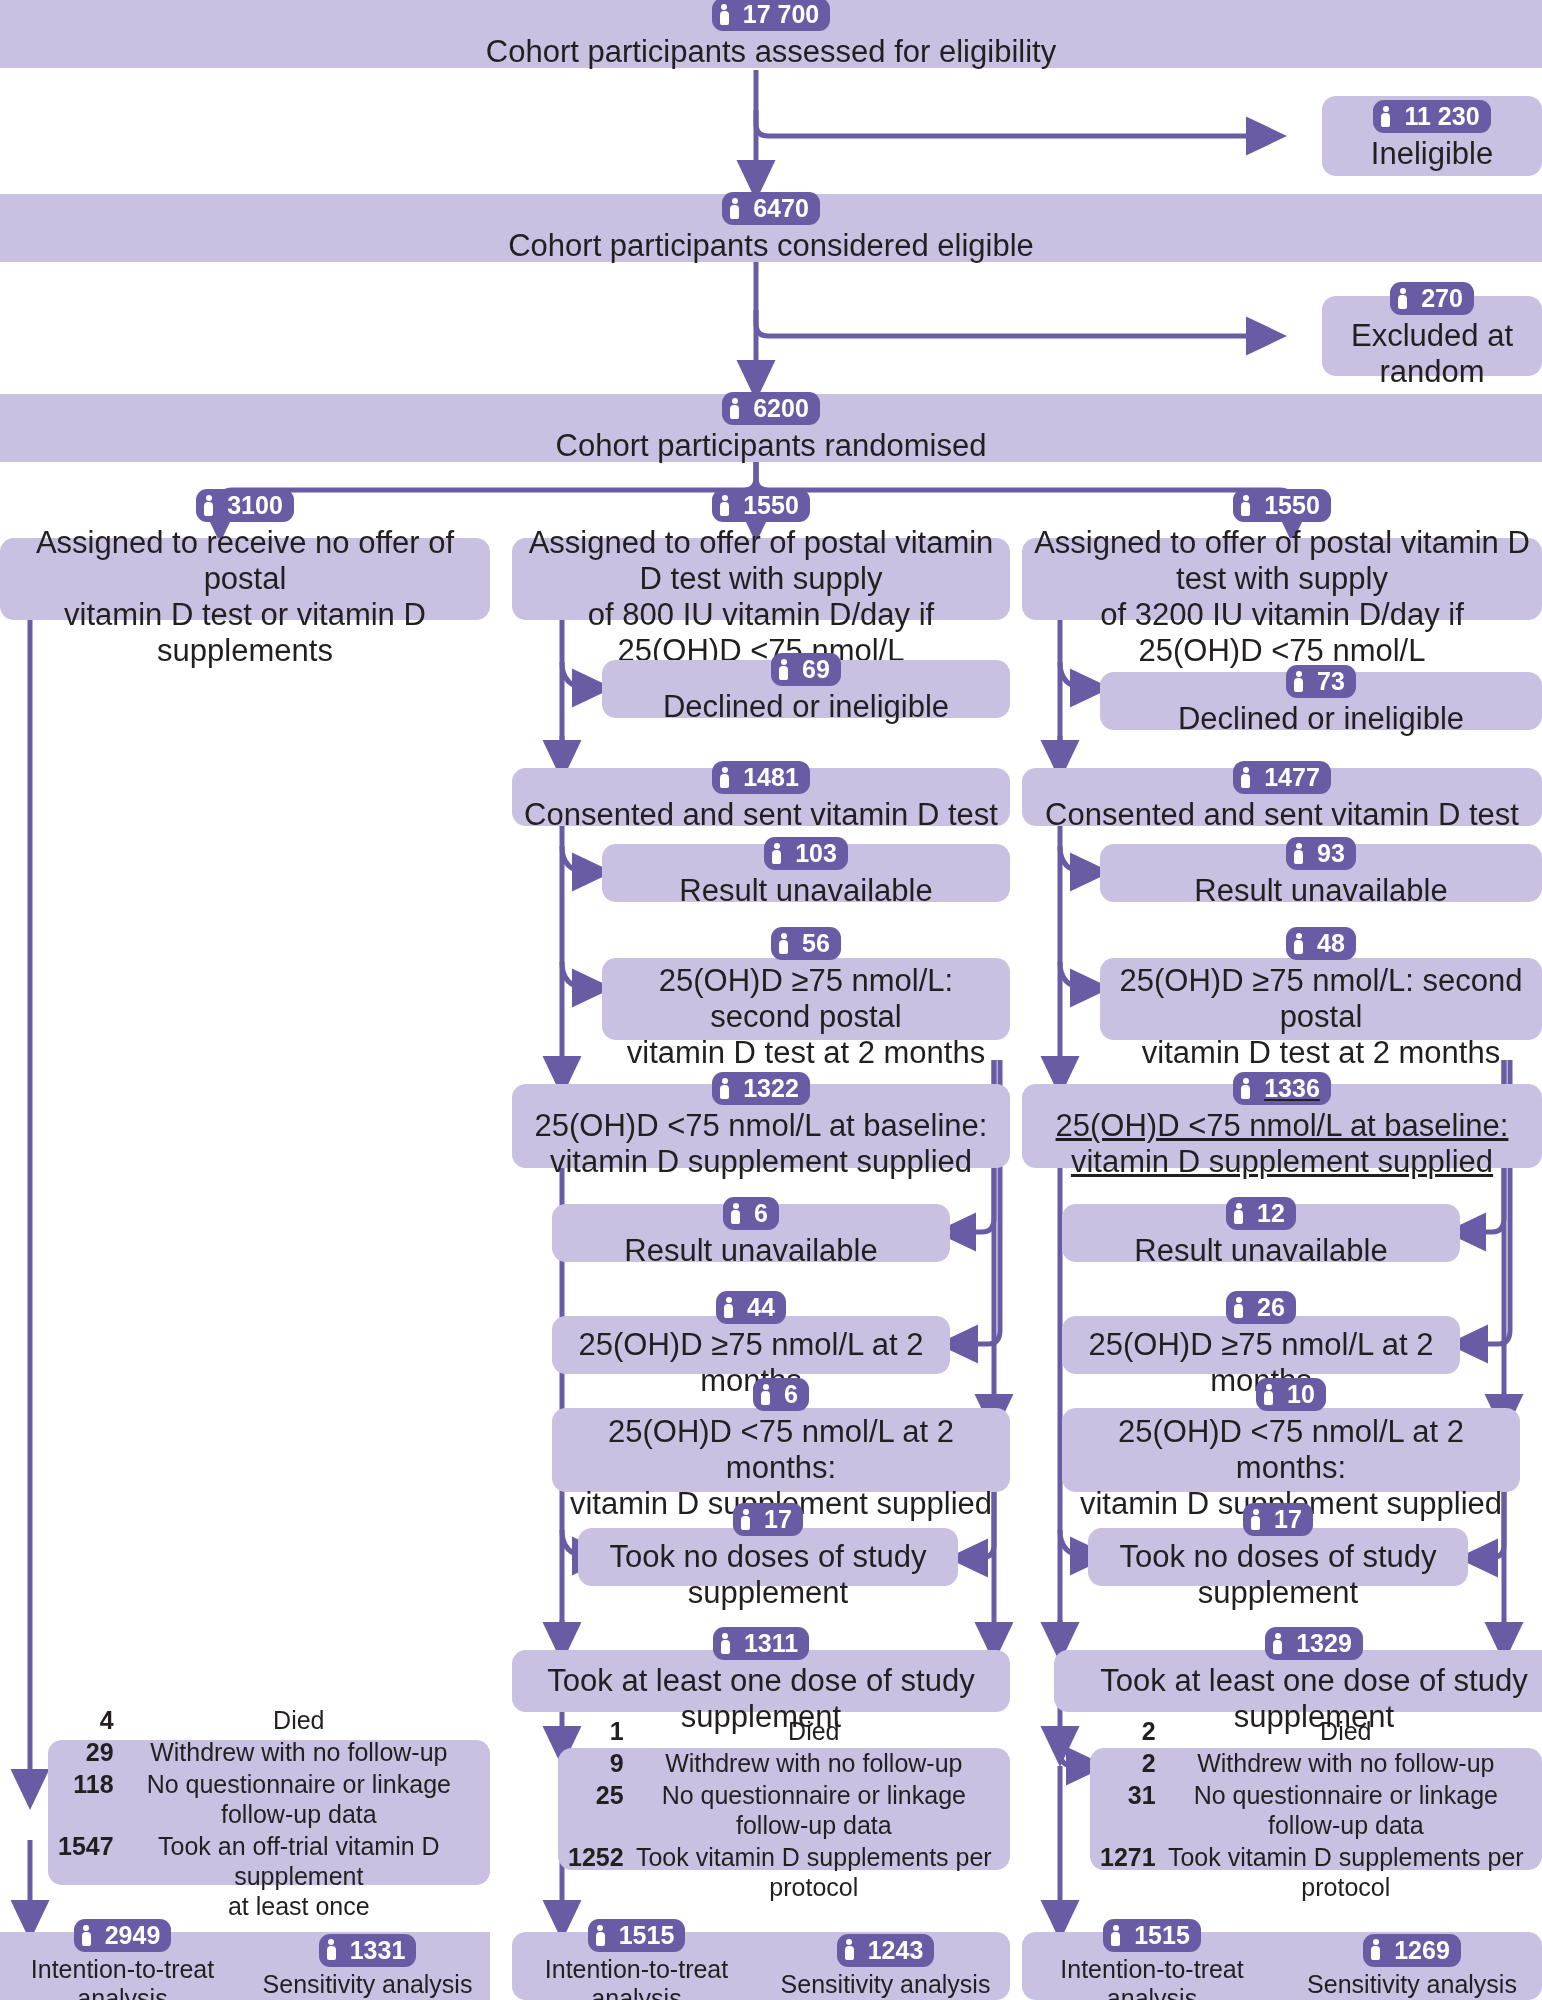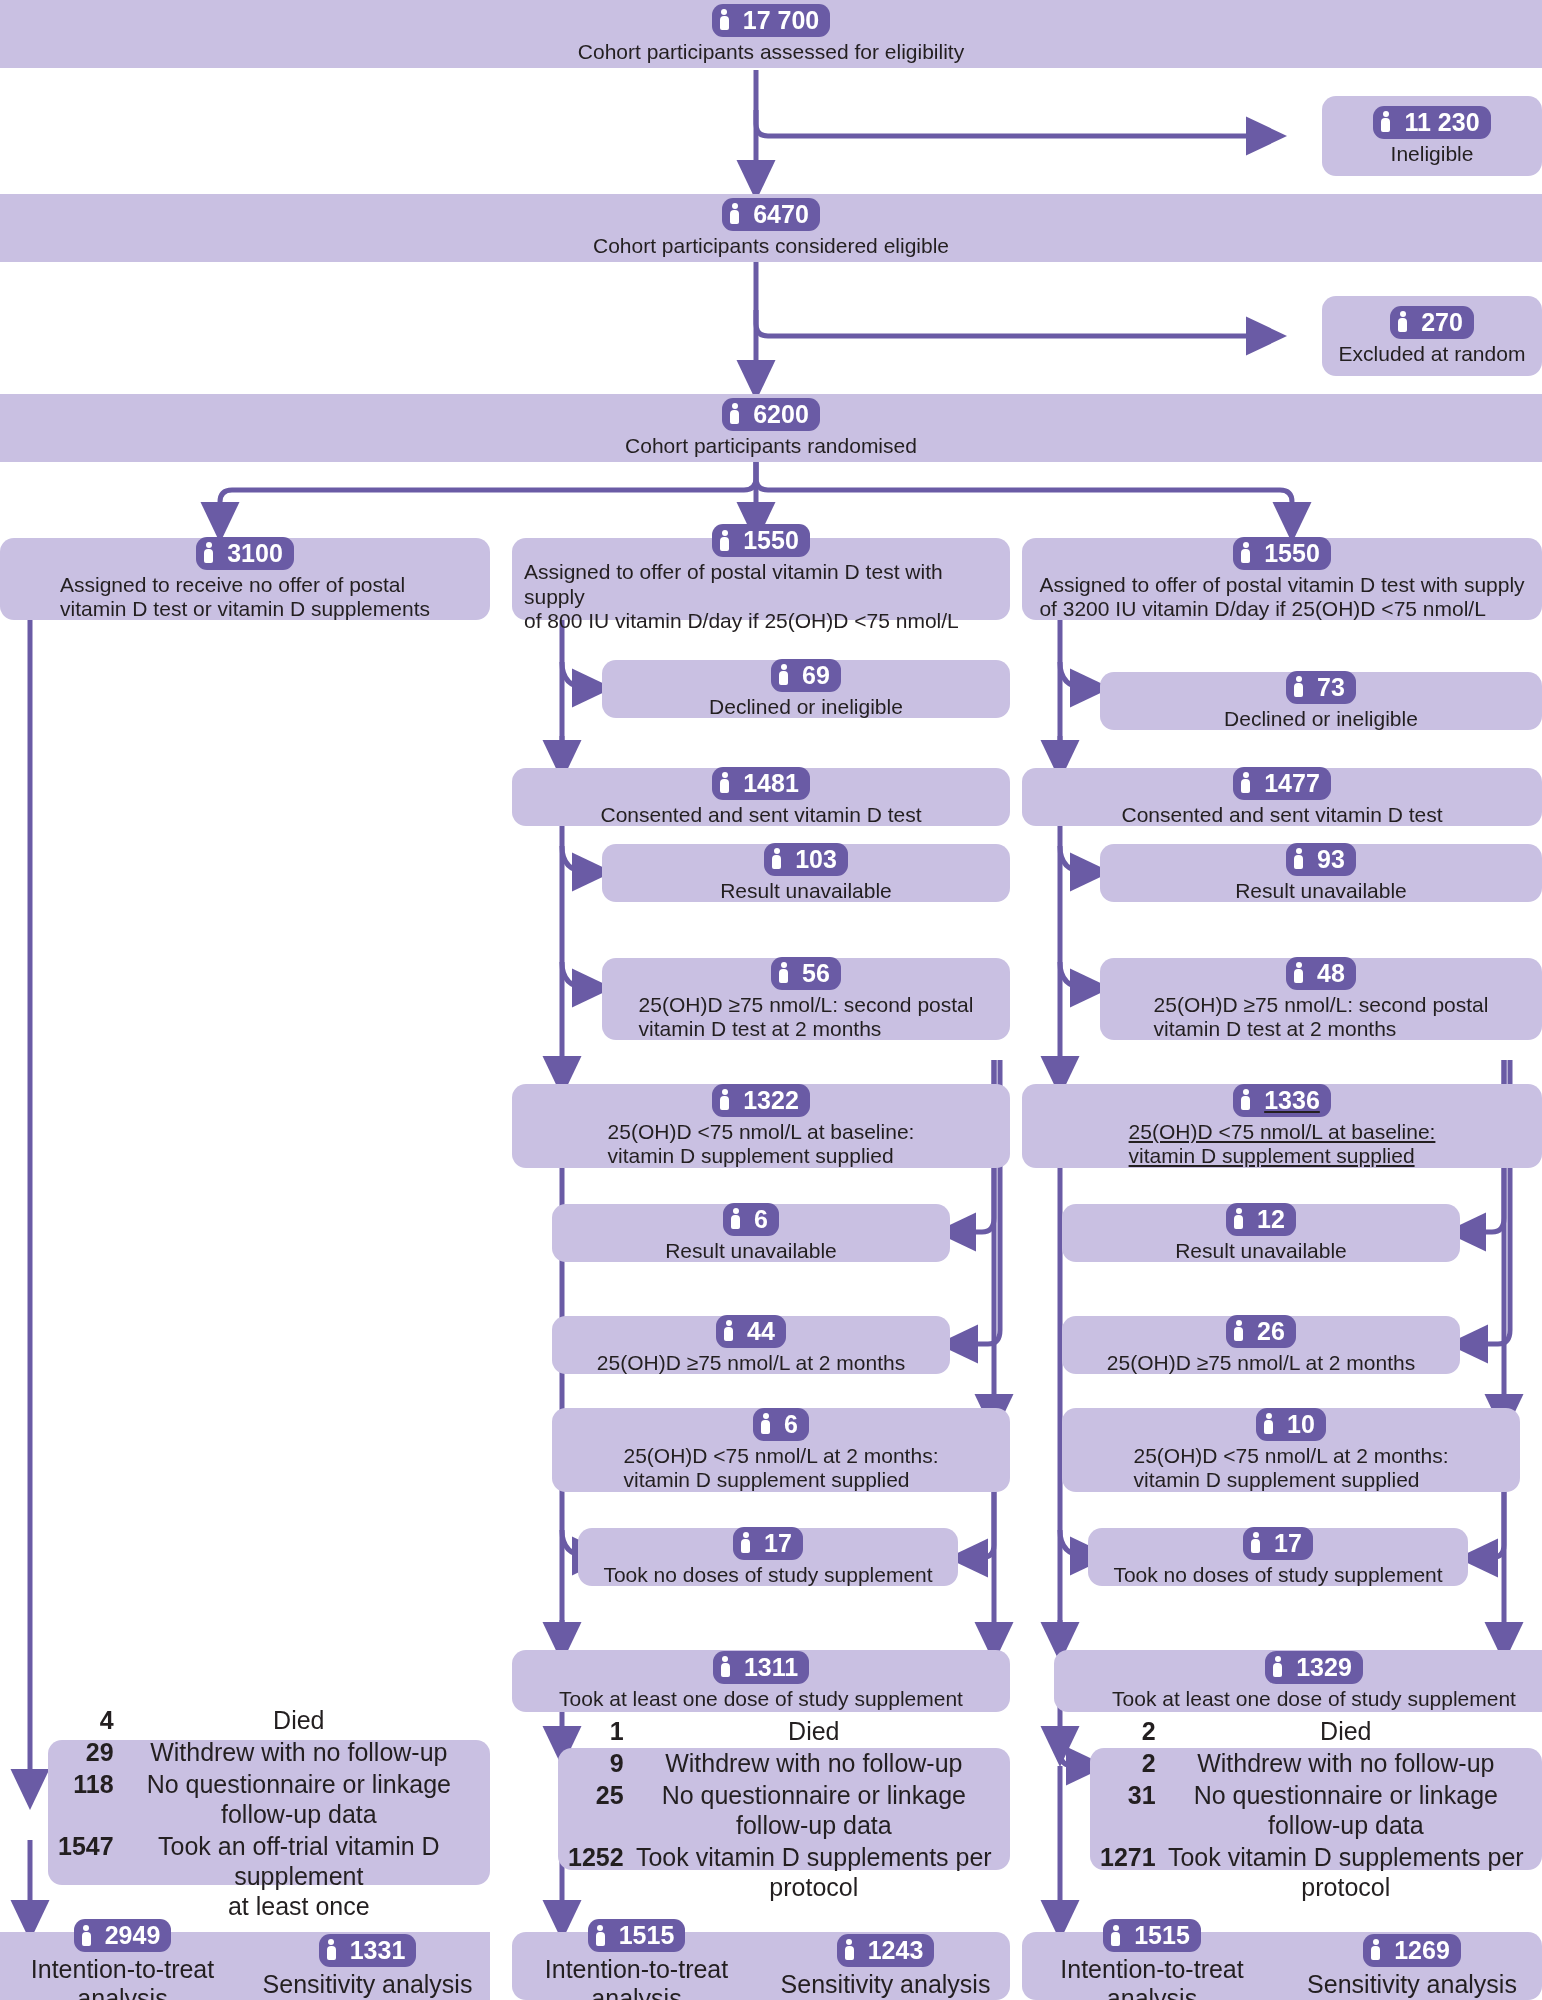--- a/index.html
+++ b/index.html
@@ -4,21 +4,21 @@
 <style>
   html,body{margin:0;padding:0;background:#ffffff;}
   body{font-family:"Liberation Sans",sans-serif;color:#231f20;}
   #page{position:relative;width:1542px;height:2000px;overflow:hidden;background:#fff;}
   svg#wires{position:absolute;left:0;top:0;width:1542px;height:2000px;pointer-events:none;}
 
   .box{position:absolute;background:#c9c0e2;border-radius:14px;box-sizing:border-box;
        display:flex;flex-direction:column;align-items:center;justify-content:center;
        padding:8px 12px;z-index:2;}
   .box.sq{border-radius:0;}
-  .box .txt{font-size:21px;line-height:1.16;color:#231f20;white-space:pre-line;}
+  .box .txt{font-size:31px;line-height:1.16;text-align:center;color:#231f20;white-space:pre-line;}
   .badge{display:inline-flex;align-items:center;gap:14px;background:#6a5ba5;color:#fff;
          border-radius:11px;padding:1px 11px 2px 8px;font-size:25px;font-weight:bold;
          line-height:1.2;margin-bottom:3px;}
   .badge .person{display:inline-block;width:9px;height:21px;position:relative;}
   .badge .person::before{content:"";position:absolute;left:1.5px;top:0;width:6px;height:6px;
          background:#fff;border-radius:50%;}
   .badge .person::after{content:"";position:absolute;left:0;top:7px;width:9px;height:14px;
          background:#fff;border-radius:4px 4px 2px 2px;}
 
   

